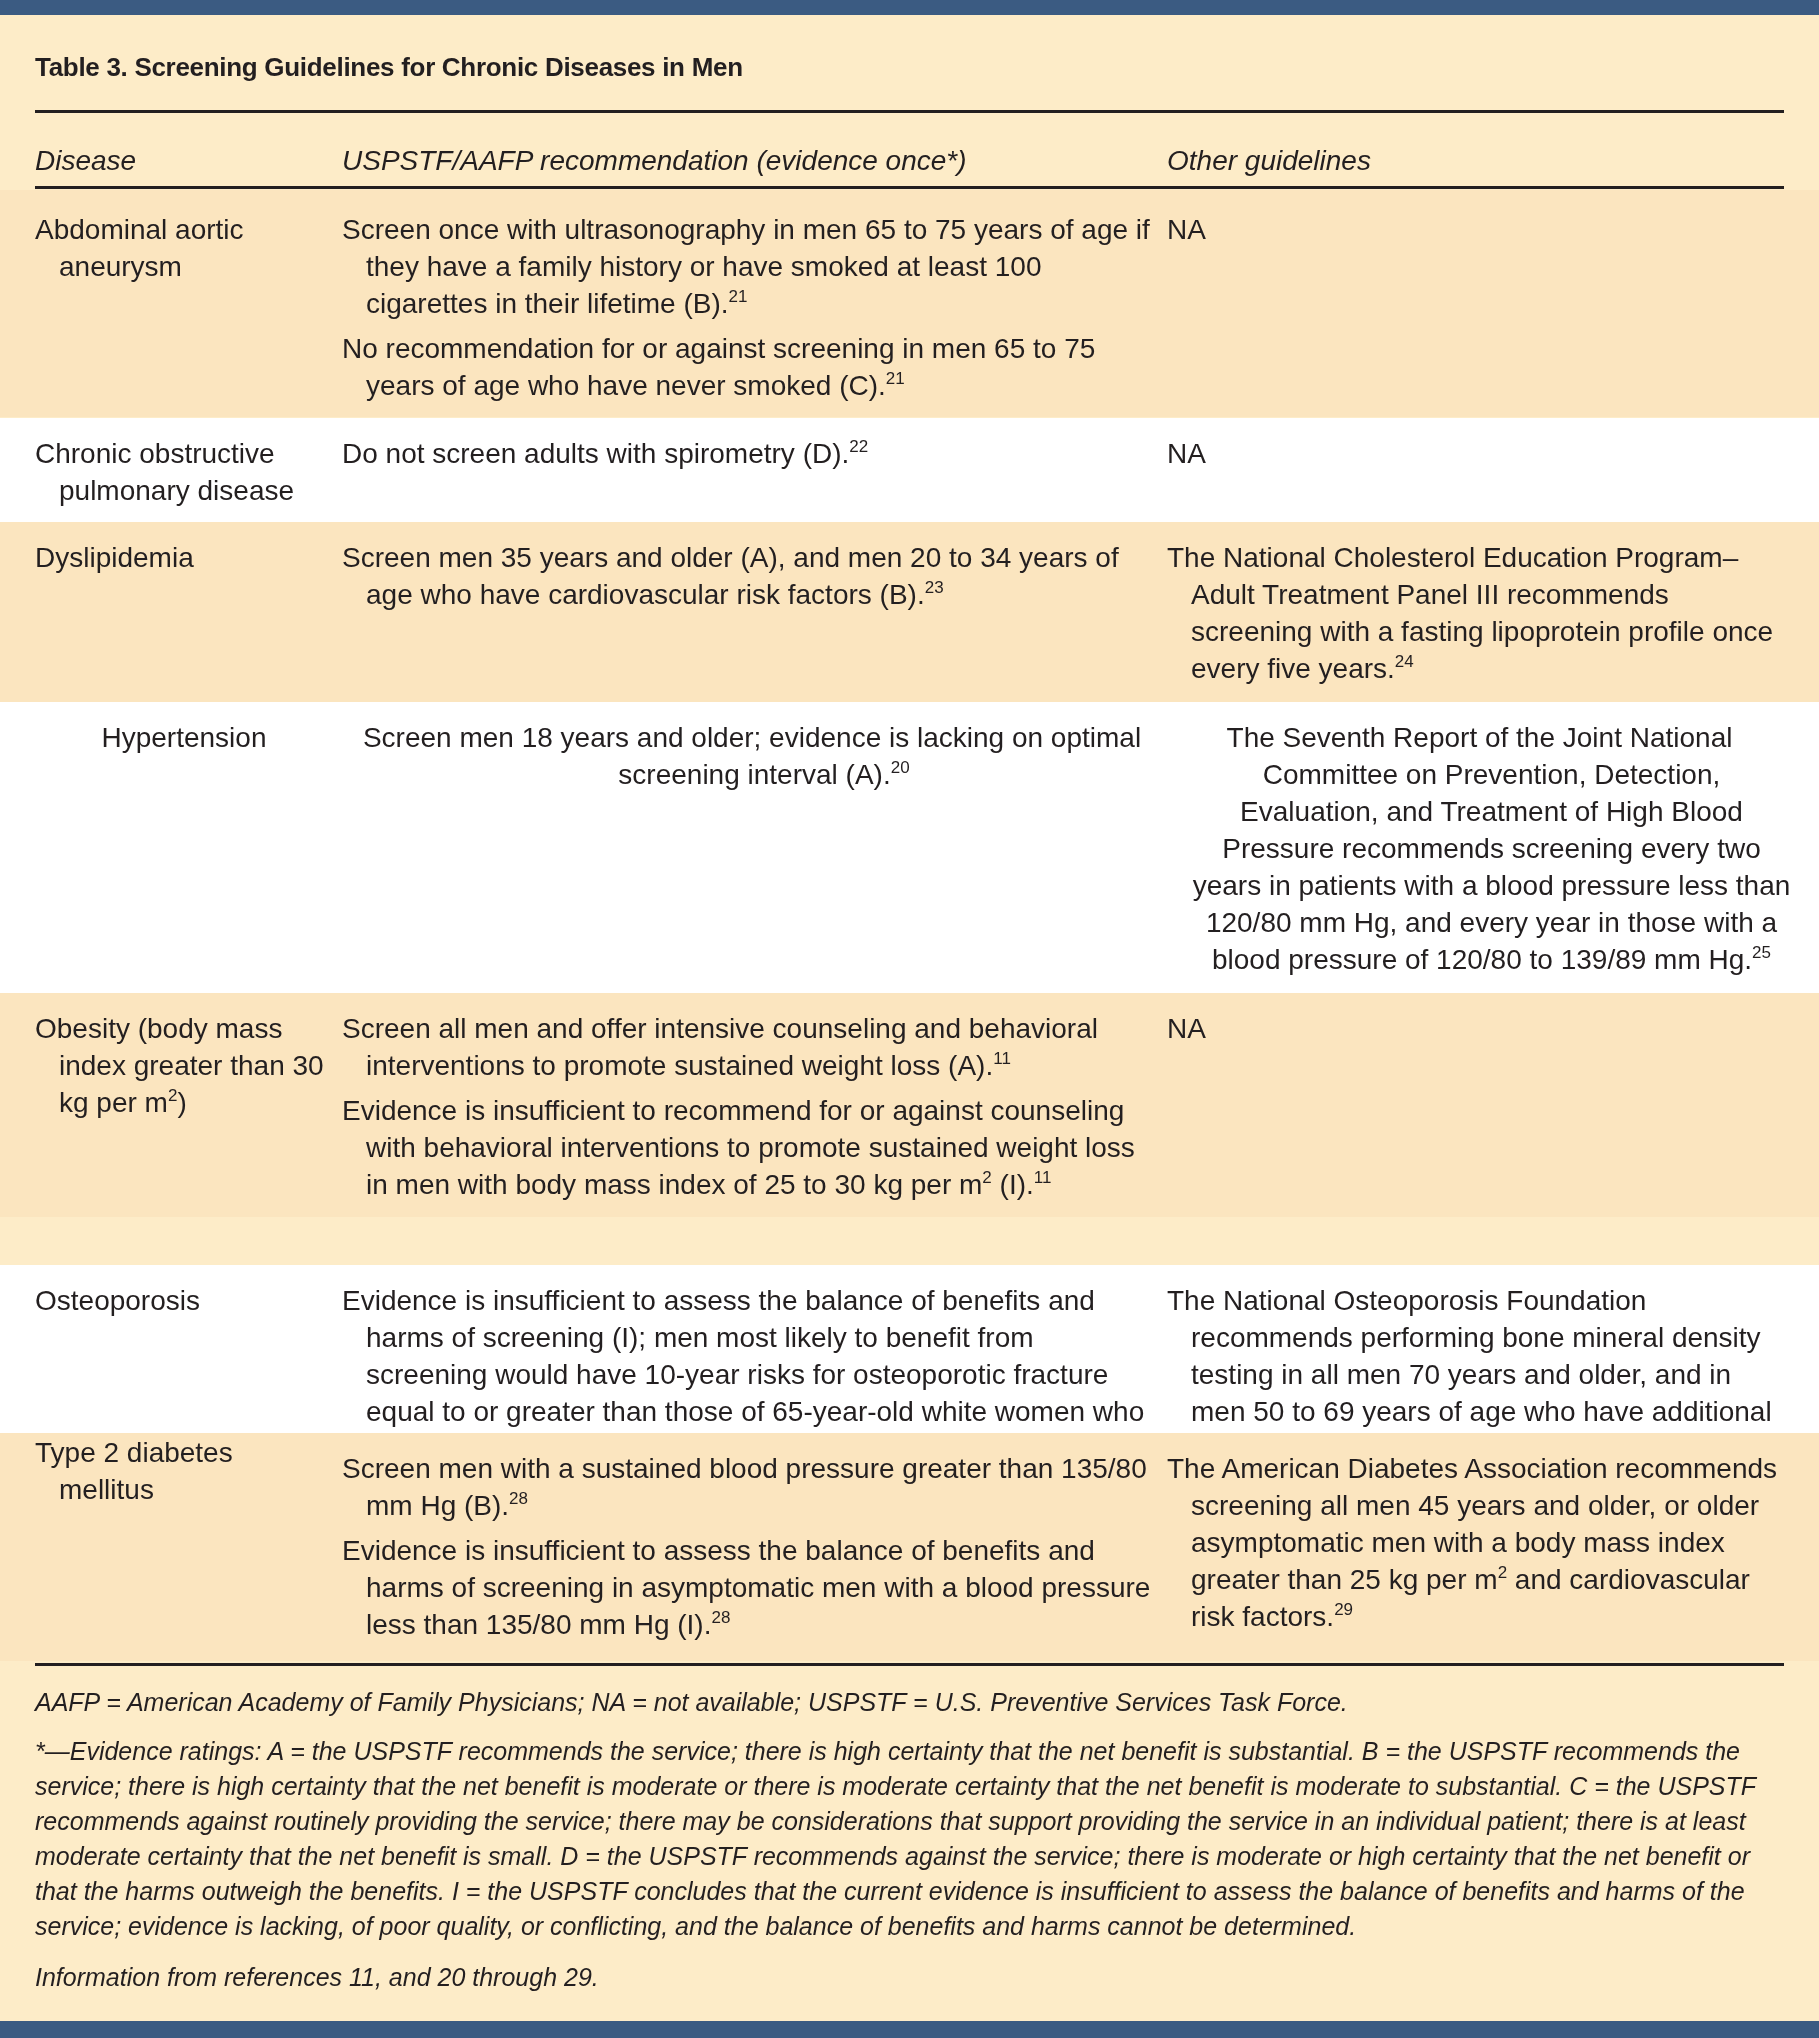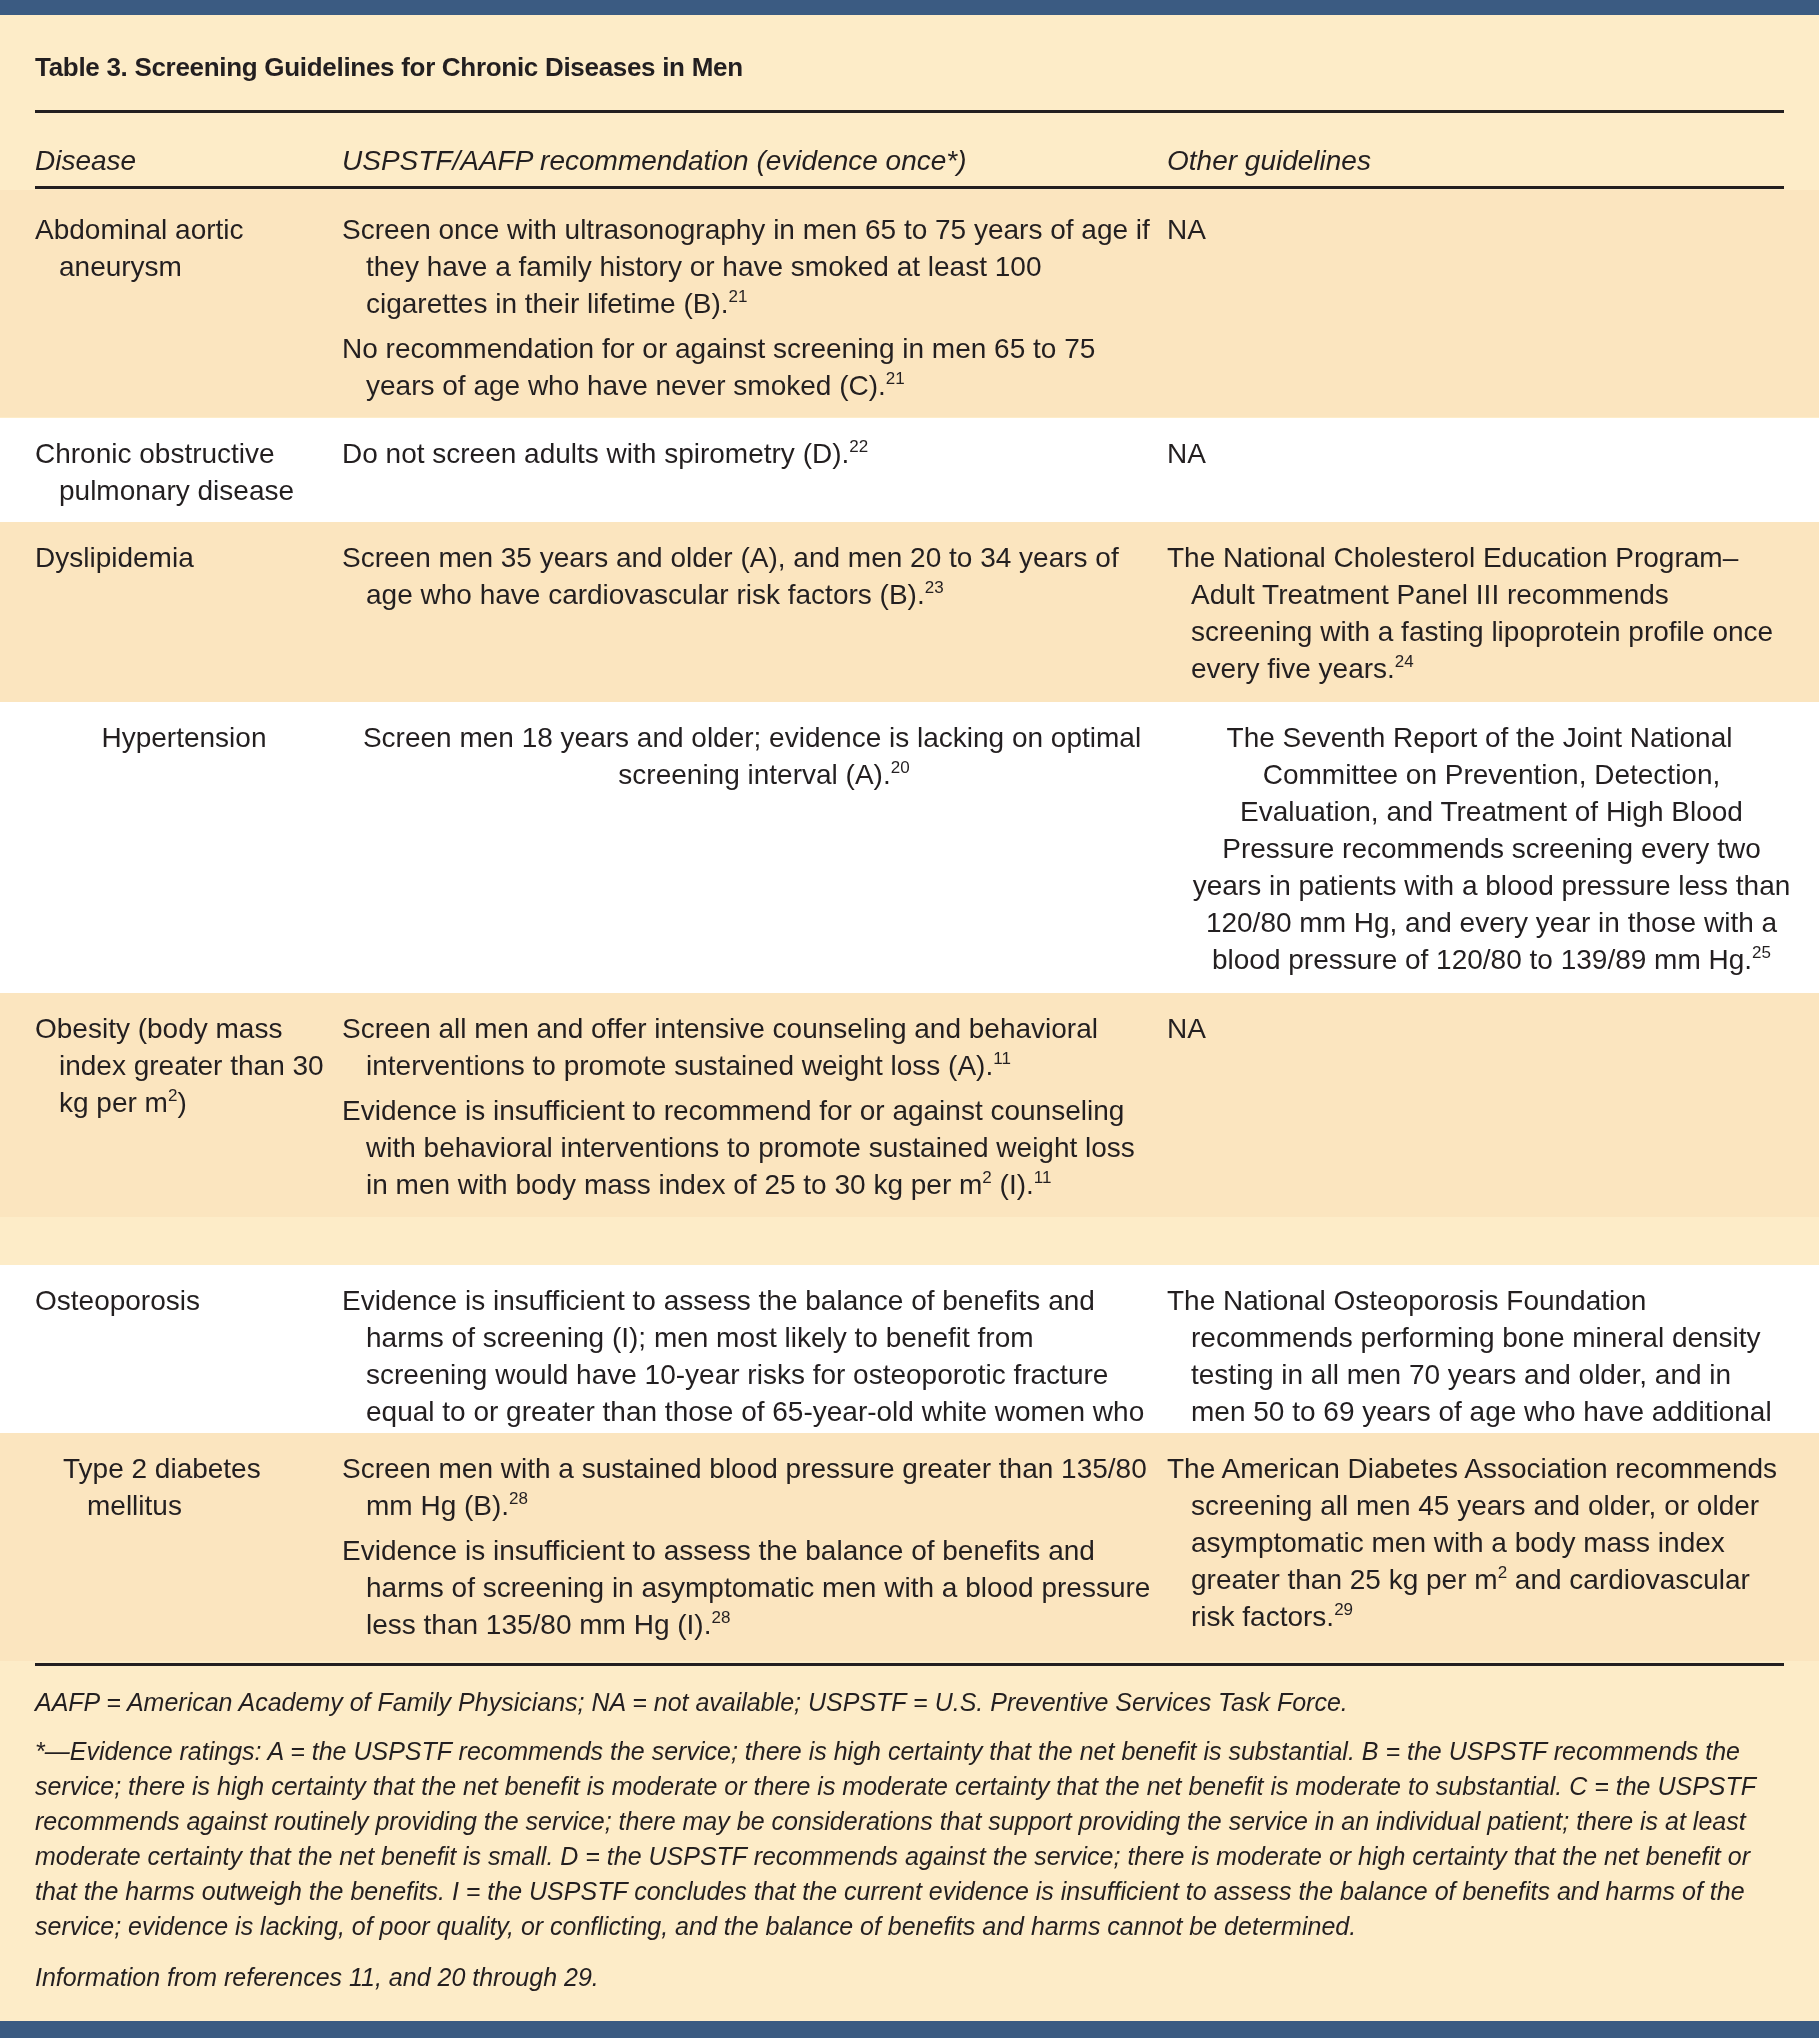--- a/index.html
+++ b/index.html
@@ -147,21 +147,21 @@
   </div>
   <div class="cell c2" style="top:17px;">
     <p class="para"><span>Evidence is insufficient to assess the balance of benefits and harms of screening (I); men most likely to benefit from screening would have 10-year risks for osteoporotic fracture equal to or greater than those of 65-year-old white women who have no additional risk factors.</span><sup>27</sup></p>
   </div>
   <div class="cell c3" style="top:17px;">
     <p class="para"><span>The National Osteoporosis Foundation recommends performing bone mineral density testing in all men 70 years and older, and in men 50 to 69 years of age who have additional risk factors.</span><sup>26</sup></p>
   </div>
 </div>
 
 <div class="row shade" style="top:1433px;height:228px;">
-  <div class="cell c1" style="top:17px;margin-left:28px;">
+  <div class="cell c1" style="top:1px;">
     <p class="para">Type 2 diabetes mellitus</p>
   </div>
   <div class="cell c2" style="top:17px;">
     <p class="para"><span>Screen men with a sustained blood pressure greater than 135/80 mm Hg (B).</span><sup>28</sup></p>
     <p class="para"><span>Evidence is insufficient to assess the balance of benefits and harms of screening in asymptomatic men with a blood pressure less than 135/80 mm Hg (I).</span><sup>28</sup></p>
   </div>
   <div class="cell c3" style="top:17px;">
     <p class="para"><span>The American Diabetes Association recommends screening all men 45 years and older, or older asymptomatic men with a body mass index greater than 25 kg per m</span><sup>2</sup><span> and cardiovascular risk factors.</span><sup>29</sup></p>
   </div>
 </div>

